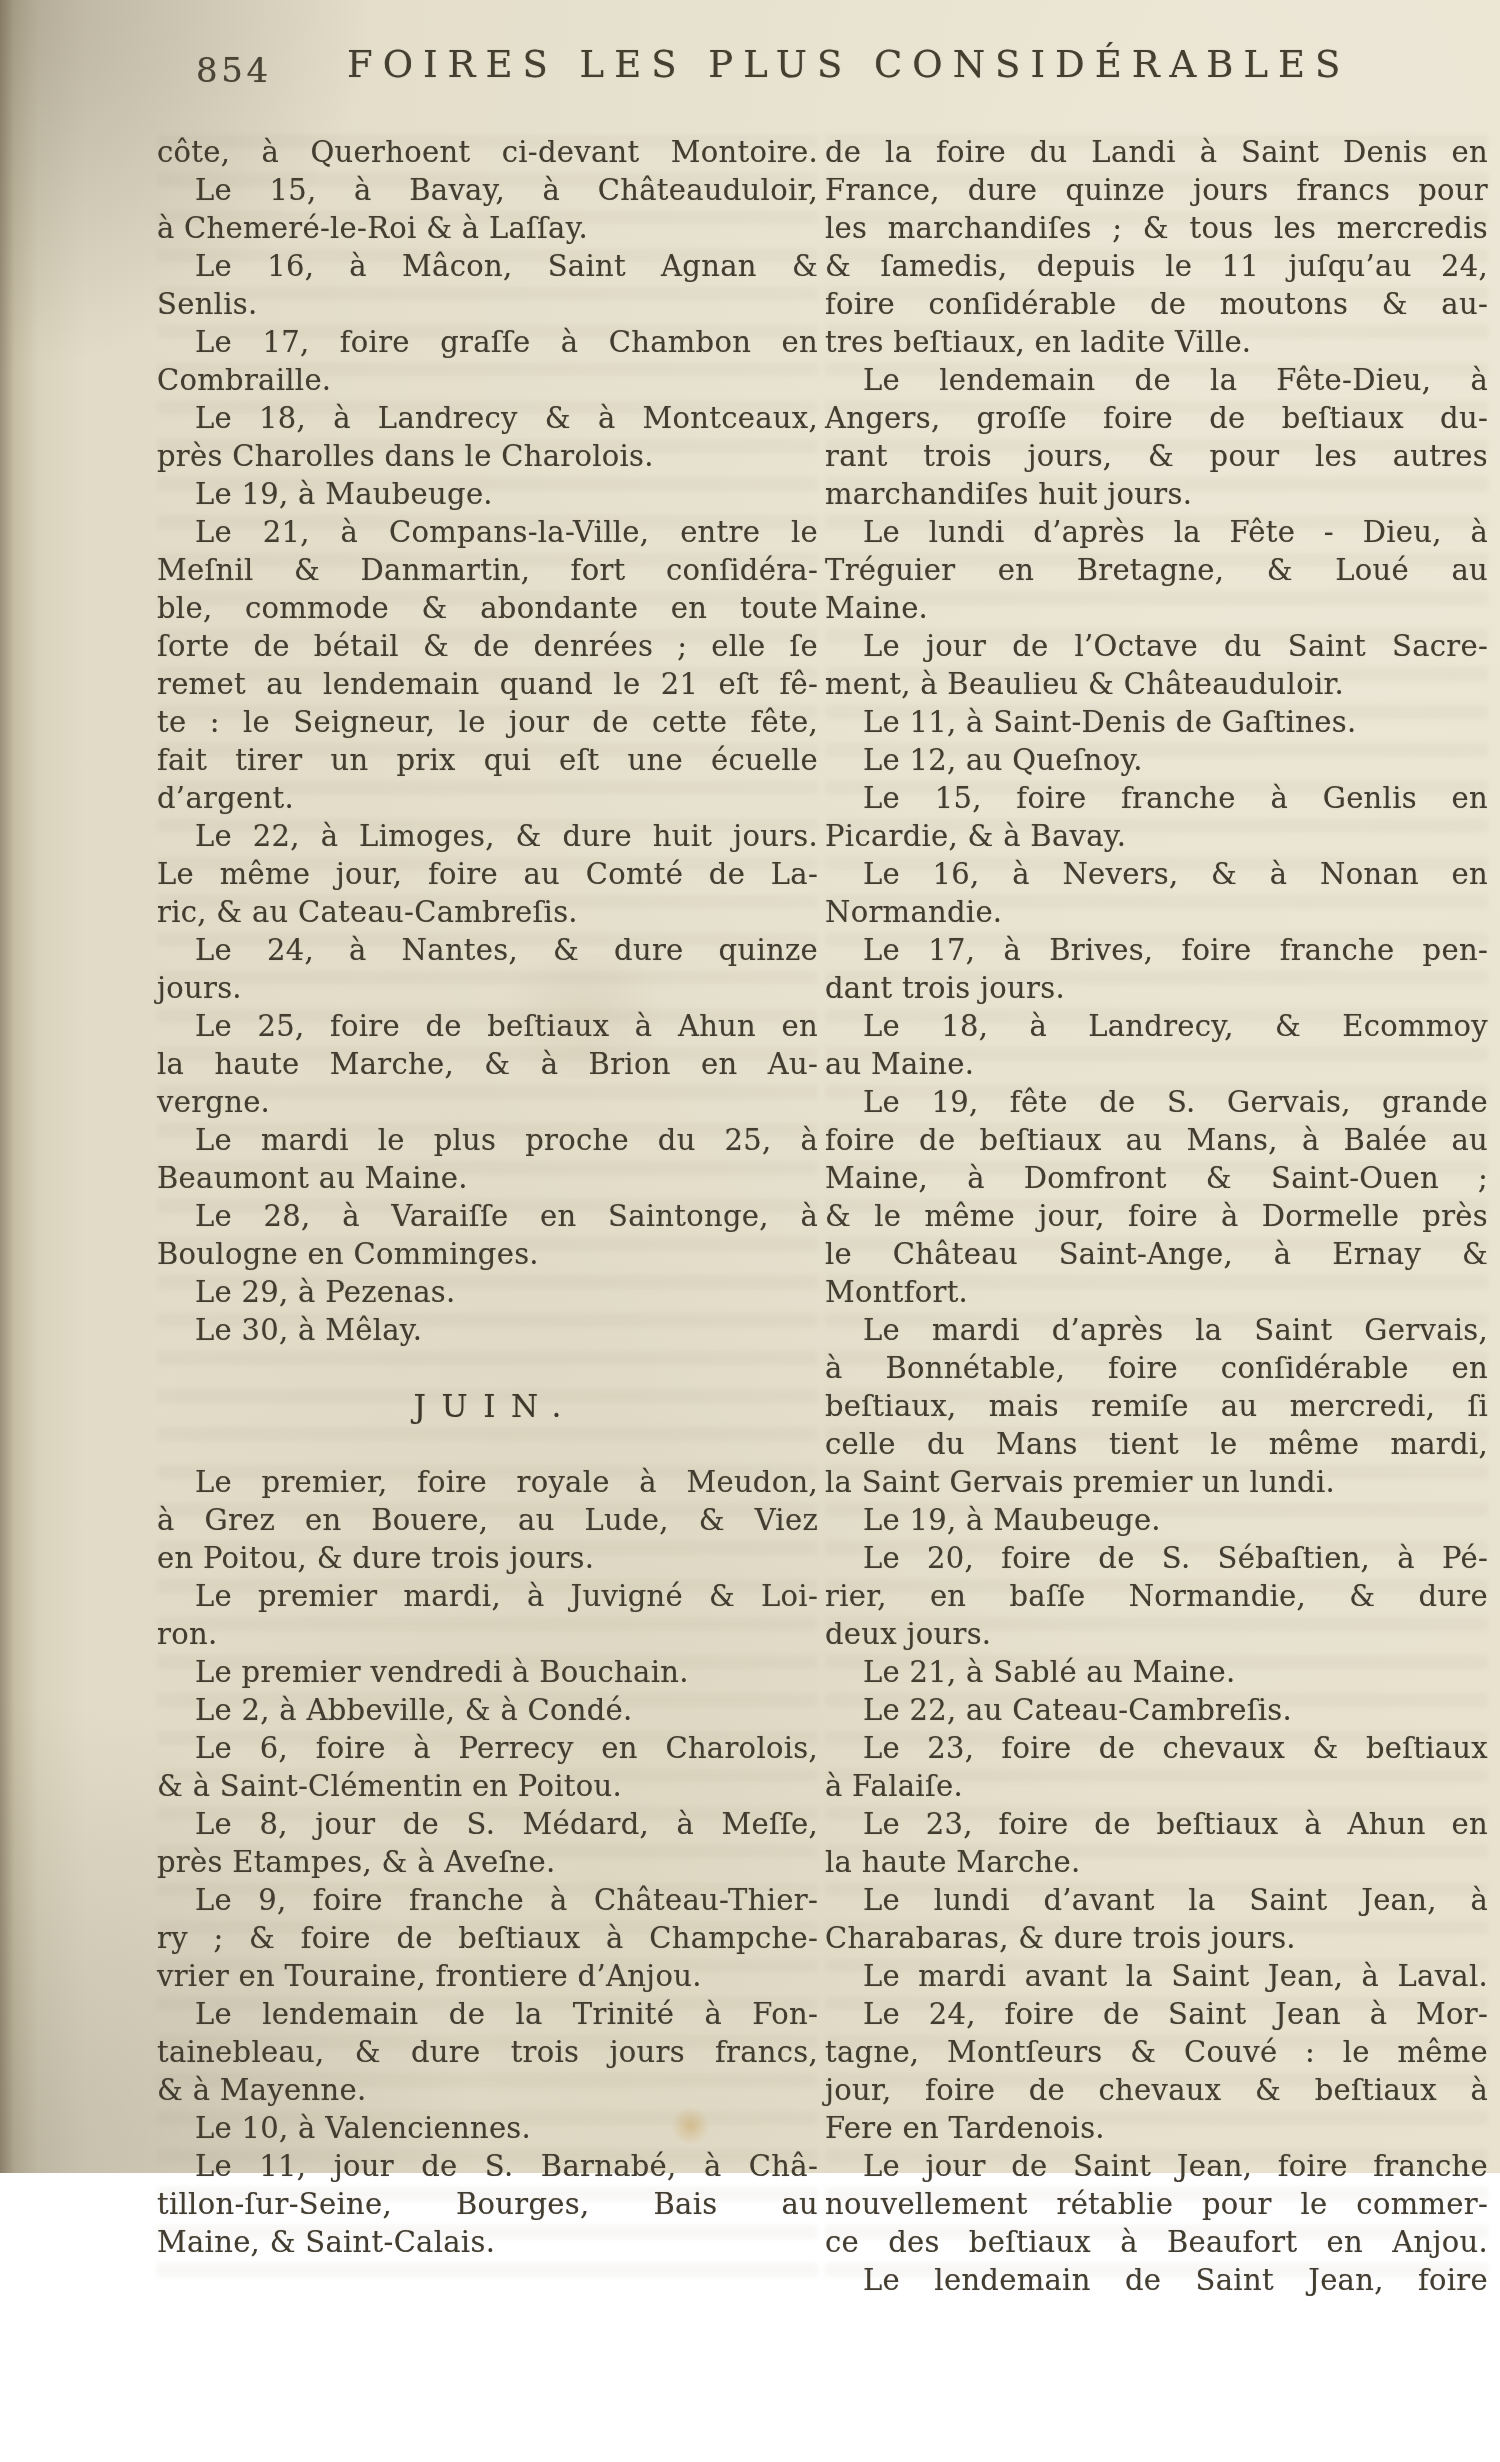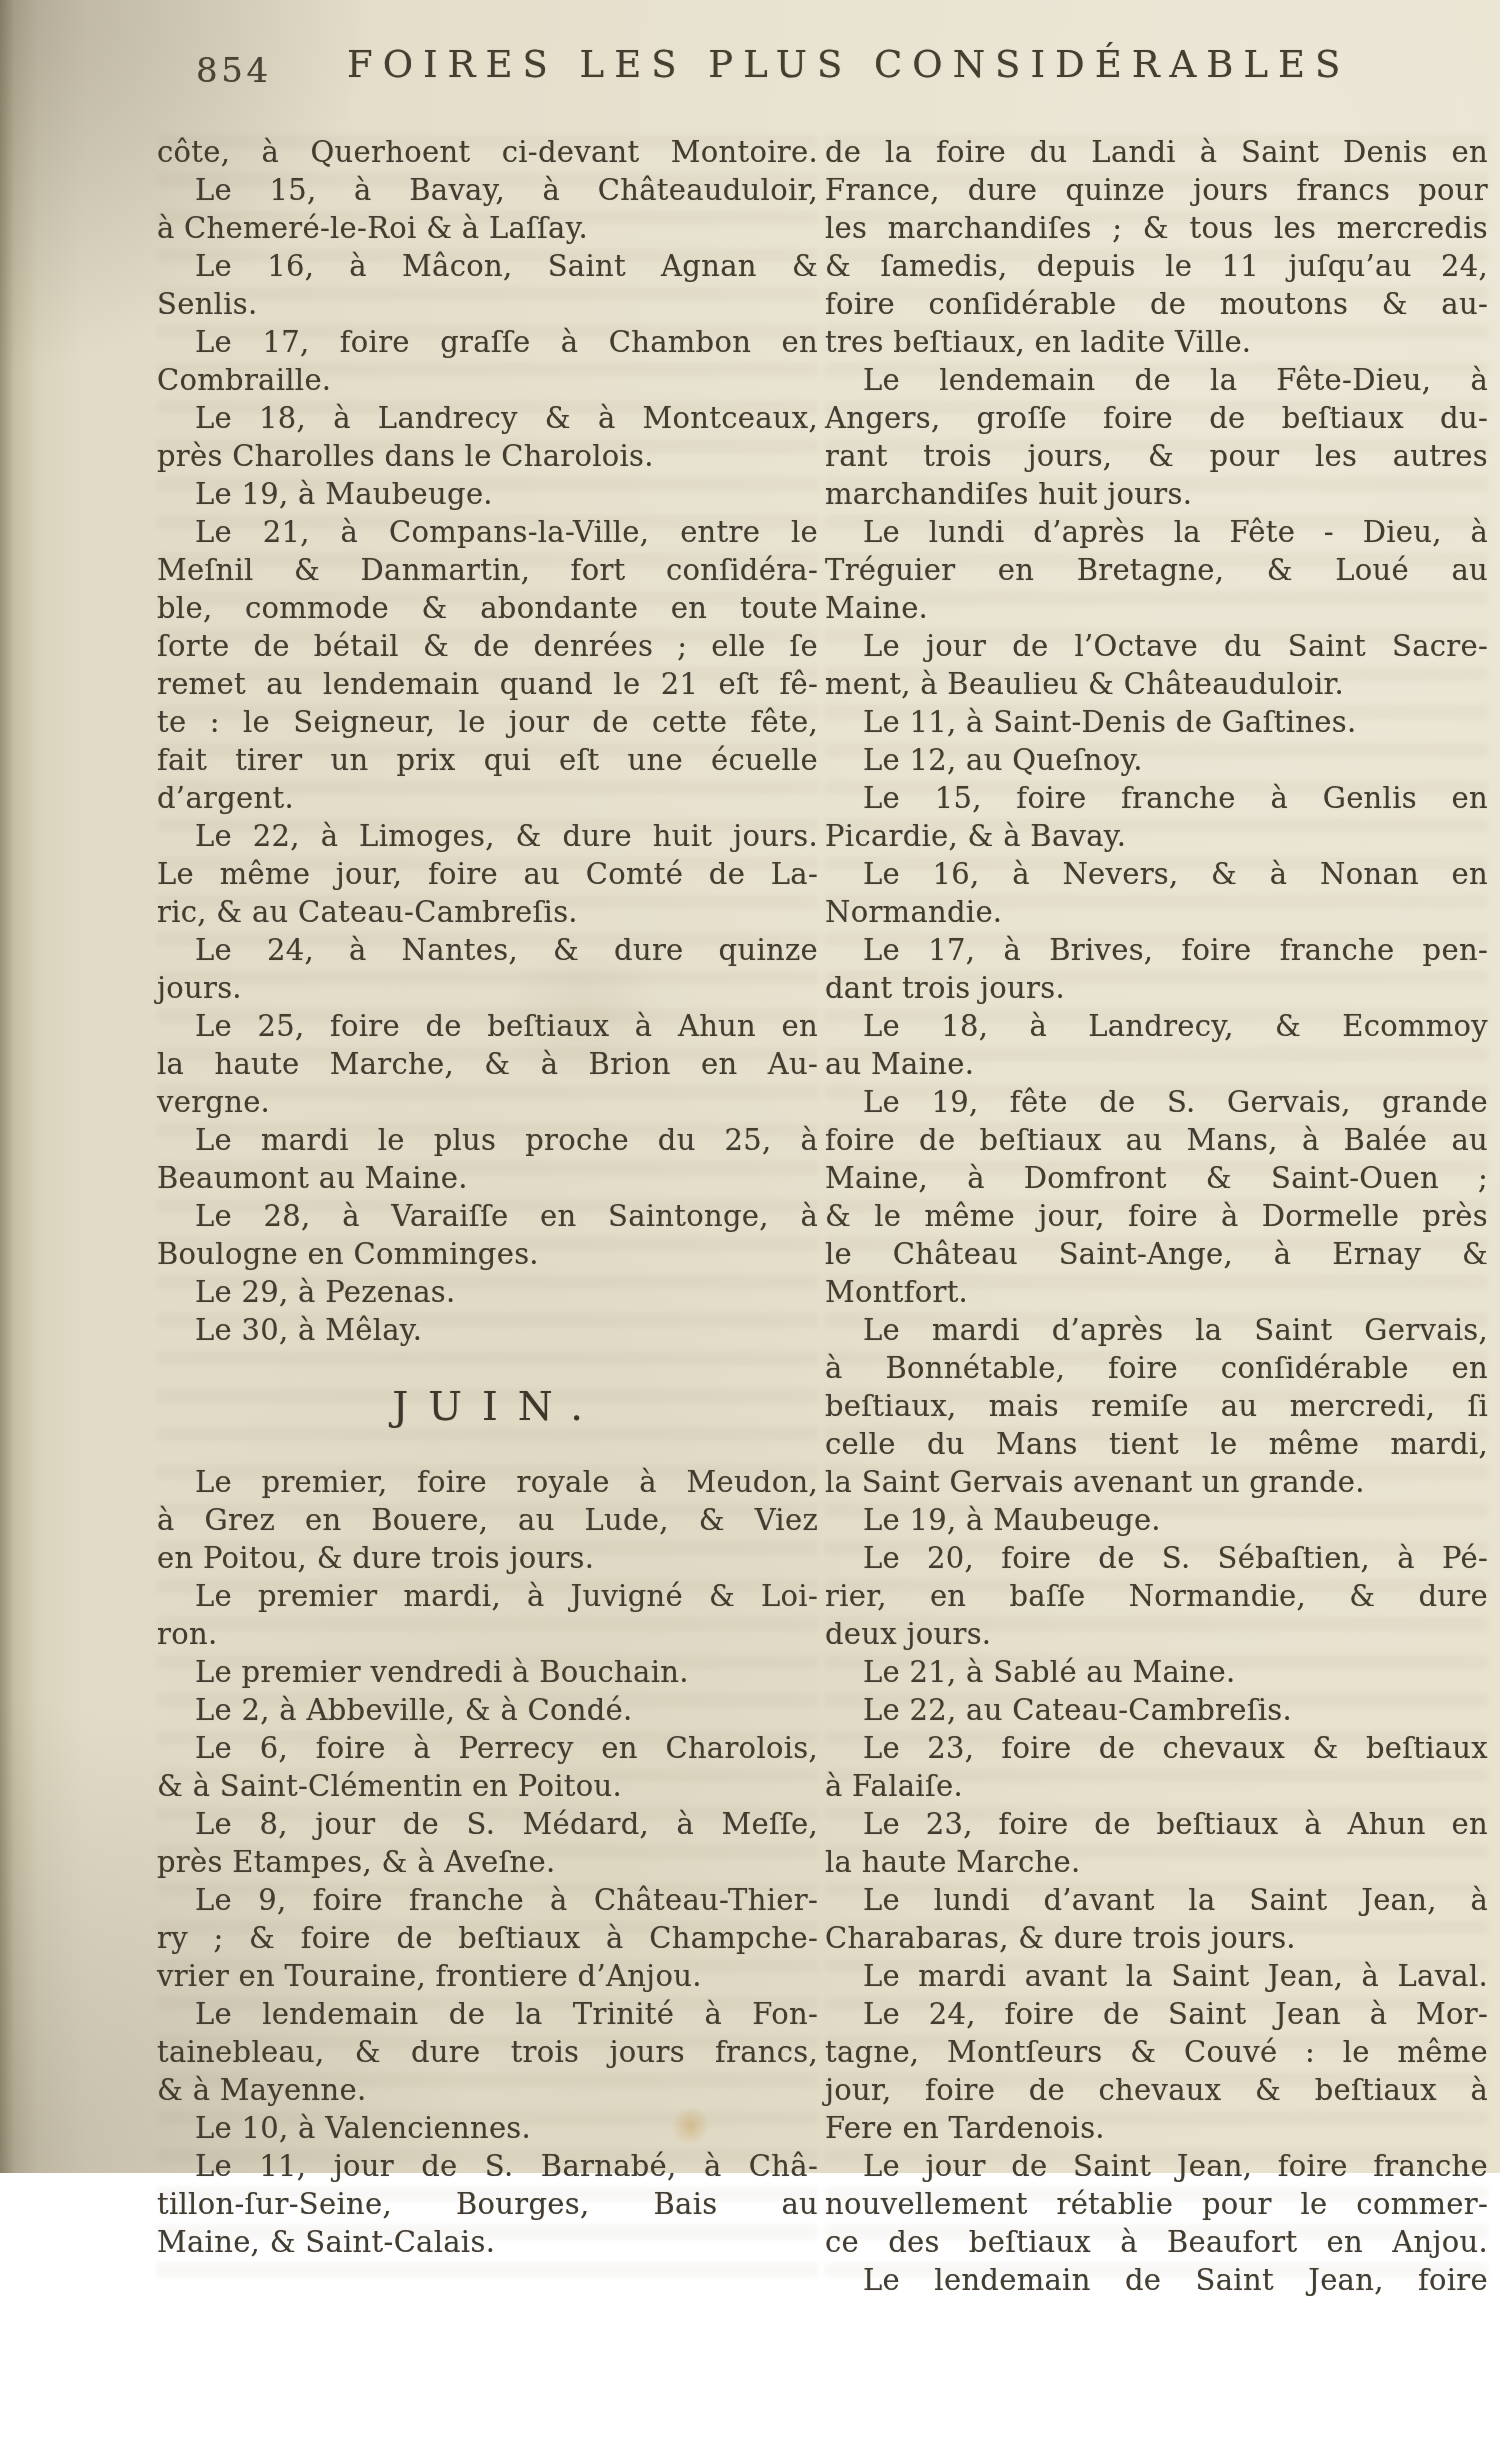--- a/index.html
+++ b/index.html
@@ -72,21 +72,21 @@
     height: 38px;
     text-align: justify;
     text-align-last: left;
     white-space: normal;
     overflow: visible;
   }
   .line.fill   { text-align-last: justify; }
   .line.indent { text-indent: 38px; }
   .line.blank  { }
   .line.heading {
-    font-size: 40px;
+    font-size: 31px;
     letter-spacing: 0.5em;
     text-align: center;
     text-align-last: center;
     text-indent: 0.5em;
     color: #3e382c;
   }
 </style>
 </head>
 <body>
 
@@ -188,21 +188,21 @@
       <div class="line indent fill">Le 19, fête de S. Gervais, grande</div>
       <div class="line fill">foire de beſtiaux au Mans, à Balée au</div>
       <div class="line fill">Maine, à Domfront &amp; Saint-Ouen ;</div>
       <div class="line fill">&amp; le même jour, foire à Dormelle près</div>
       <div class="line fill">le Château Saint-Ange, à Ernay &amp;</div>
       <div class="line">Montfort.</div>
       <div class="line indent fill">Le mardi d’après la Saint Gervais,</div>
       <div class="line fill">à Bonnétable, foire conſidérable en</div>
       <div class="line fill">beſtiaux, mais remiſe au mercredi, ſi</div>
       <div class="line fill">celle du Mans tient le même mardi,</div>
-      <div class="line">la Saint Gervais avenant un grande.</div>
+      <div class="line">la Saint Gervais premier un lundi.</div>
       <div class="line indent">Le 19, à Maubeuge.</div>
       <div class="line indent fill">Le 20, foire de S. Sébaſtien, à Pé-</div>
       <div class="line fill">rier, en baſſe Normandie, &amp; dure</div>
       <div class="line">deux jours.</div>
       <div class="line indent">Le 21, à Sablé au Maine.</div>
       <div class="line indent">Le 22, au Cateau-Cambreſis.</div>
       <div class="line indent fill">Le 23, foire de chevaux &amp; beſtiaux</div>
       <div class="line">à Falaiſe.</div>
       <div class="line indent fill">Le 23, foire de beſtiaux à Ahun en</div>
       <div class="line">la haute Marche.</div>

